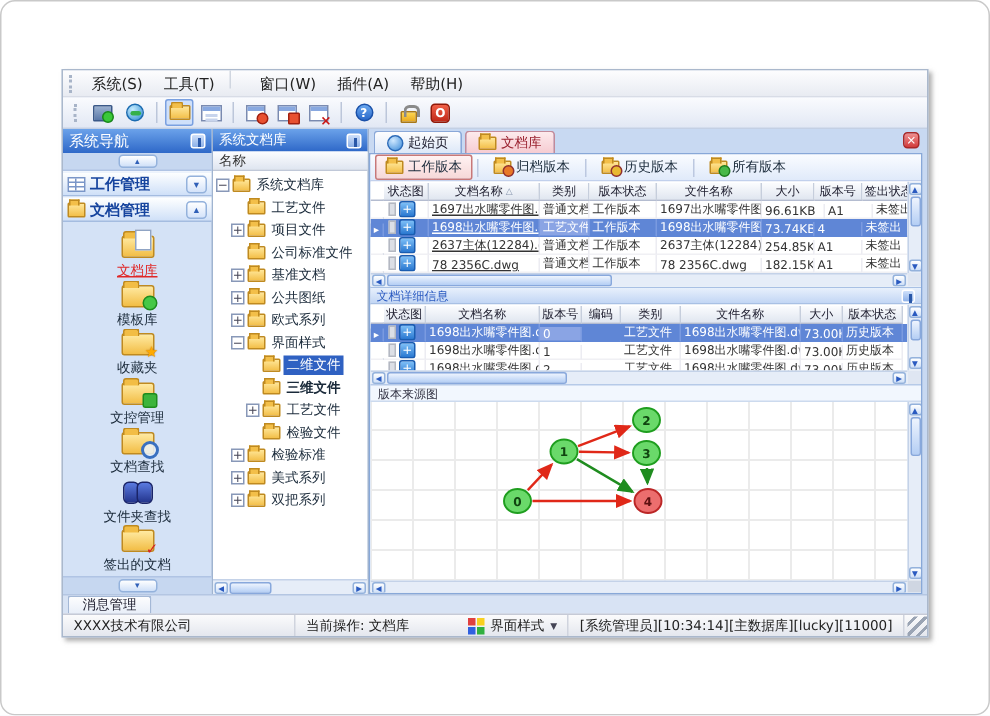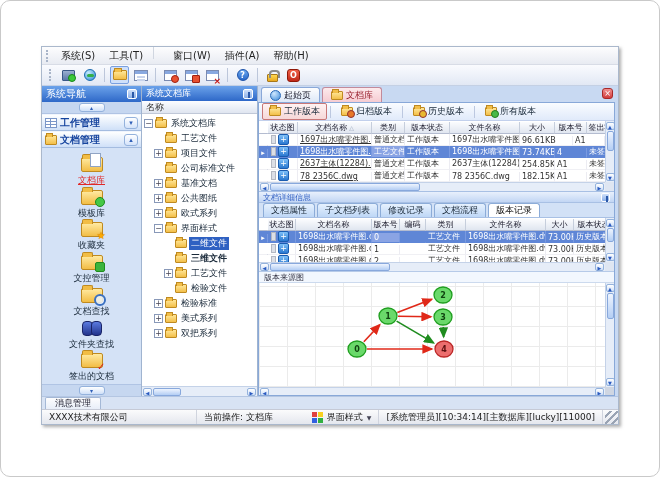--- a/index.html
+++ b/index.html
@@ -67,21 +67,21 @@
   .template-folder-icon::after{content:"";position:absolute;right:-3px;bottom:-3px;width:8px;height:8px;background:#46c846;border:1px solid #1e8c1e;border-radius:50%}
   .favorites-folder-icon::after{content:"★";position:absolute;right:-4px;bottom:-5px;color:#ffaa00;font-size:10px;text-shadow:0 0 1px #b06000}
   .doc-control-folder-icon::after{content:"";position:absolute;right:-3px;bottom:-3px;width:8px;height:8px;background:#3cb43c;border:1px solid #1e8c1e;border-radius:2px}
   .doc-search-icon::after{content:"";position:absolute;right:-4px;bottom:-4px;width:8px;height:8px;background:rgba(235,245,255,.85);border:2px solid #3a70c0;border-radius:50%}
   .folder-search-icon{background:none;border:none;border-radius:0}
   .folder-search-icon::before{content:"";position:absolute;left:1px;top:0;width:9px;height:13px;background:linear-gradient(#5a7ae0,#23348c);border:1px solid #1a2468;border-radius:4px}
   .folder-search-icon::after{content:"";position:absolute;right:1px;top:0;width:9px;height:13px;background:linear-gradient(#5a7ae0,#23348c);border:1px solid #1a2468;border-radius:4px}
   .checkout-doc-icon::after{content:"✓";position:absolute;right:-4px;bottom:-5px;color:#d42020;font-size:10px;font-weight:bold}
 
   
-  .tree-panel{width:116px;flex:none;background:#fff;border-right:1px solid #a0b4d0;display:flex;flex-direction:column}
+  .tree-panel{width:104px;flex:none;background:#fff;border-right:1px solid #a0b4d0;display:flex;flex-direction:column}
   .tp-head{height:15px;font-size:9px}
   .tp-colhead{height:13px;flex:none;background:linear-gradient(#fcfdff,#dfe5f0);border-bottom:1px solid #c0c8d8;font-size:9px;color:#333;display:flex;align-items:center;padding:0 4px}
   .tree{flex:1;overflow:hidden;padding-top:2px}
   .tree-row{height:15px;display:flex;align-items:center;font-size:9px;color:#1a2a3a;white-space:nowrap}
   .exp{width:9px;height:9px;flex:none;border:1px solid #8898b8;background:#fff;font-size:8px;line-height:7px;text-align:center;color:#445;margin-right:2px}
   .exp.hidden{visibility:hidden}
   .tfold{position:relative;width:12px;height:9px;flex:none;background:linear-gradient(#ffe79a,#f3bf49);border:1px solid #bf8a20;border-radius:1px;margin-right:2px}
   .tfold::before{content:"";position:absolute;top:-3px;left:0;width:5px;height:3px;background:#f3bf49;border:1px solid #bf8a20;border-bottom:none}
   .tlabel{padding:0 2px}
   .tlabel.sel{background:#2f61c2;color:#fff}
@@ -415,21 +415,21 @@
                 <div class="trow">
                   <span class="tc rowind" style="width: 9px;"></span>
                   <span class="tc" style="width: 30px;">
                     <span class="stpre"></span>
                     <span class="sticon">+</span>
                   </span>
                   <span class="tc doclink" style="width: 74px;">1697出水嘴零件图.dwg</span>
                   <span class="tc cat" style="width: 33px;">普通文档</span>
                   <span class="tc" style="width: 45px;">工作版本</span>
                   <span class="tc" style="width: 70px;">1697出水嘴零件图.dwg</span>
-                  <span class="tc" style="width: 53px;">96.61KB</span>
+                  <span class="tc" style="width: 42px;">96.61KB</span>
                   <span class="tc" style="width: 32px;">A1</span>
                   <span class="tc" style="width: 36px;">未签出</span>
                 </div>
                 <div class="trow sel">
                   <span class="tc rowind" style="width: 9px;">▸</span>
                   <span class="tc" style="width: 30px;">
                     <span class="stpre"></span>
                     <span class="sticon">+</span>
                   </span>
                   <span class="tc doclink" style="width: 74px;">1698出水嘴零件图.dwg</span>
@@ -481,27 +481,20 @@
               <span class="strack"></span>
               <span class="sarr">▶</span>
             </div>
             <div class="corner"></div>
           </div>
 
           <div class="detail-head">
             <span>文档详细信息</span>
             <span class="pin"></span>
           </div>
-          <div class="dtabs" id="dtabs">
-              <span class="dtab">文档属性</span>
-              <span class="dtab">子文档列表</span>
-              <span class="dtab">修改记录</span>
-              <span class="dtab">文档流程</span>
-              <span class="dtab active">版本记录</span>
-            </div>
 
           <div class="table-area" style="height:53px">
             <div class="tbl" id="mid-table">
                 <div class="trow head">
                   <span class="tc th rowind" style="width: 9px;"></span>
                   <span class="tc th" style="width: 28px;">状态图</span>
                   <span class="tc th" style="width: 76px;">文档名称</span>
                   <span class="tc th" style="width: 28px;">版本号</span>
                   <span class="tc th" style="width: 26px;">编码</span>
                   <span class="tc th" style="width: 40px;">类别</span>

